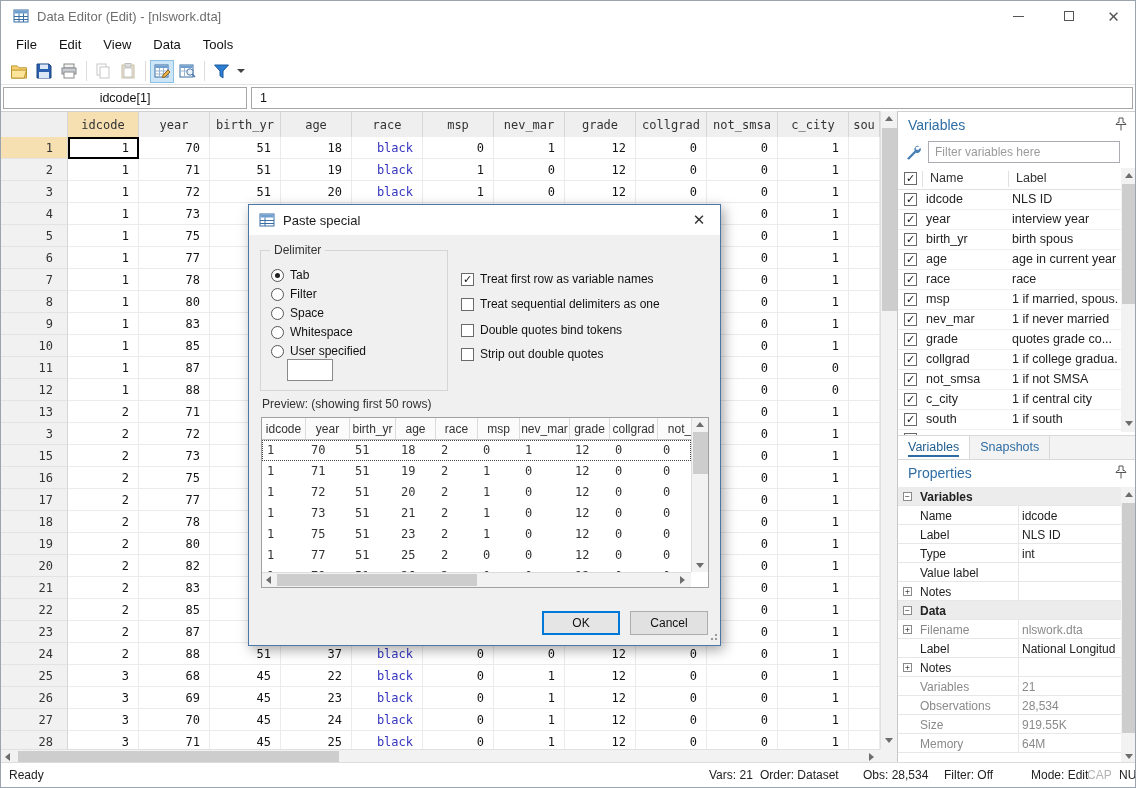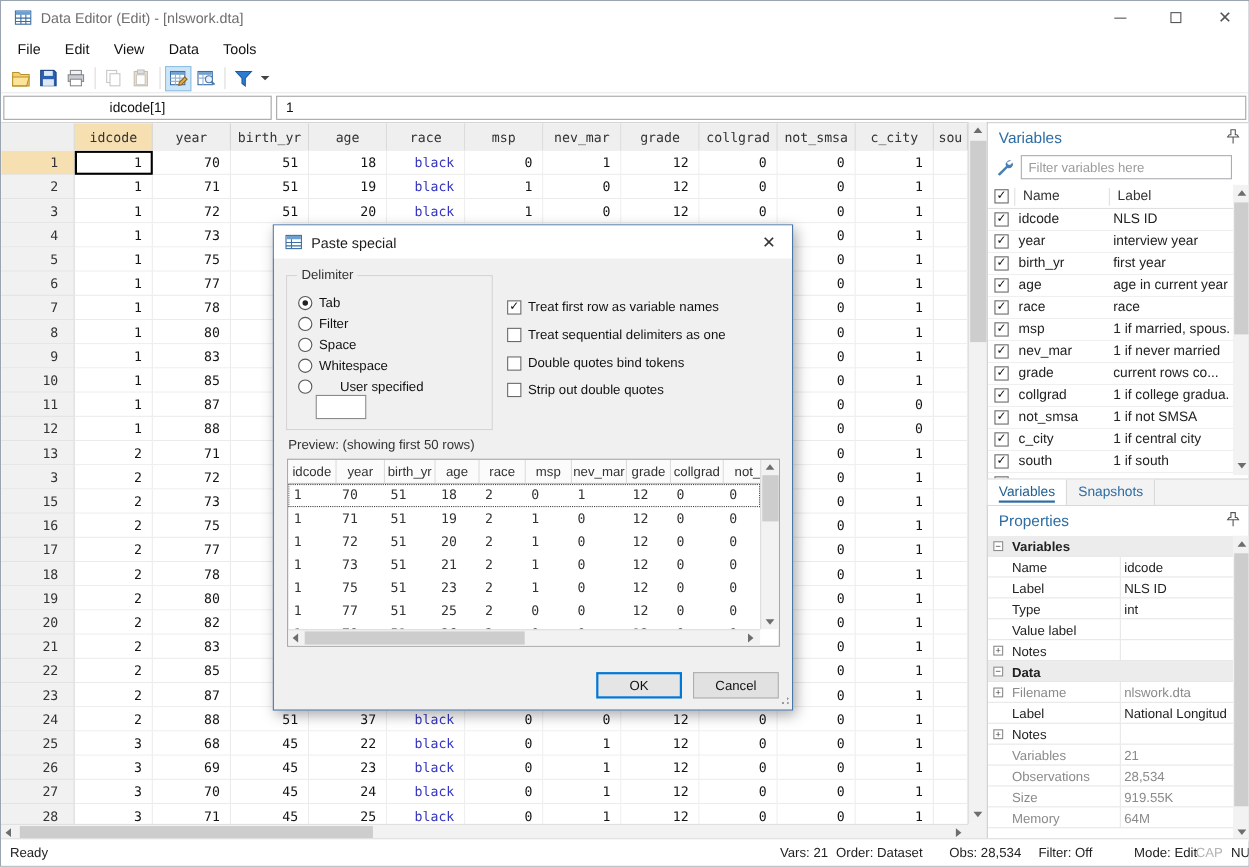--- a/index.html
+++ b/index.html
@@ -716,21 +716,21 @@
           <div class="vl-label">NLS ID</div>
         </div>
         <div class="vl-row">
           <div class="cb">✓</div>
           <div class="vl-name">year</div>
           <div class="vl-label">interview year</div>
         </div>
         <div class="vl-row">
           <div class="cb">✓</div>
           <div class="vl-name">birth_yr</div>
-          <div class="vl-label">first year</div>
+          <div class="vl-label">birth spous</div>
         </div>
         <div class="vl-row">
           <div class="cb">✓</div>
           <div class="vl-name">age</div>
           <div class="vl-label">age in current year</div>
         </div>
         <div class="vl-row">
           <div class="cb">✓</div>
           <div class="vl-name">race</div>
           <div class="vl-label">race</div>
@@ -741,21 +741,21 @@
           <div class="vl-label">1 if married, spous...</div>
         </div>
         <div class="vl-row">
           <div class="cb">✓</div>
           <div class="vl-name">nev_mar</div>
           <div class="vl-label">1 if never married</div>
         </div>
         <div class="vl-row">
           <div class="cb">✓</div>
           <div class="vl-name">grade</div>
-          <div class="vl-label">current rows co...</div>
+          <div class="vl-label">quotes grade co...</div>
         </div>
         <div class="vl-row">
           <div class="cb">✓</div>
           <div class="vl-name">collgrad</div>
           <div class="vl-label">1 if college gradua...</div>
         </div>
         <div class="vl-row">
           <div class="cb">✓</div>
           <div class="vl-name">not_smsa</div>
           <div class="vl-label">1 if not SMSA</div>
@@ -900,21 +900,21 @@
         <div class="radio-row" style="top: 100px;">
           <div class="radio"></div>
           <div style="position: static;">Space</div>
         </div>
         <div class="radio-row" style="top: 119px;">
           <div class="radio"></div>
           <div style="position: static;">Whitespace</div>
         </div>
         <div class="radio-row" style="top: 138px;">
           <div class="radio"></div>
-          <div style="position: static; margin-left: 19px;">User specified</div>
+          <div style="position: static;">User specified</div>
         </div>
       </div>
     <div class="user-input"></div>
     <div id="chk-host">
         <div class="chk-row" style="top: 66px;">
           <div class="cb">✓</div>
           <div style="position: static;">Treat first row as variable names</div>
         </div>
         <div class="chk-row" style="top: 91px;">
           <div class="cb"></div>

